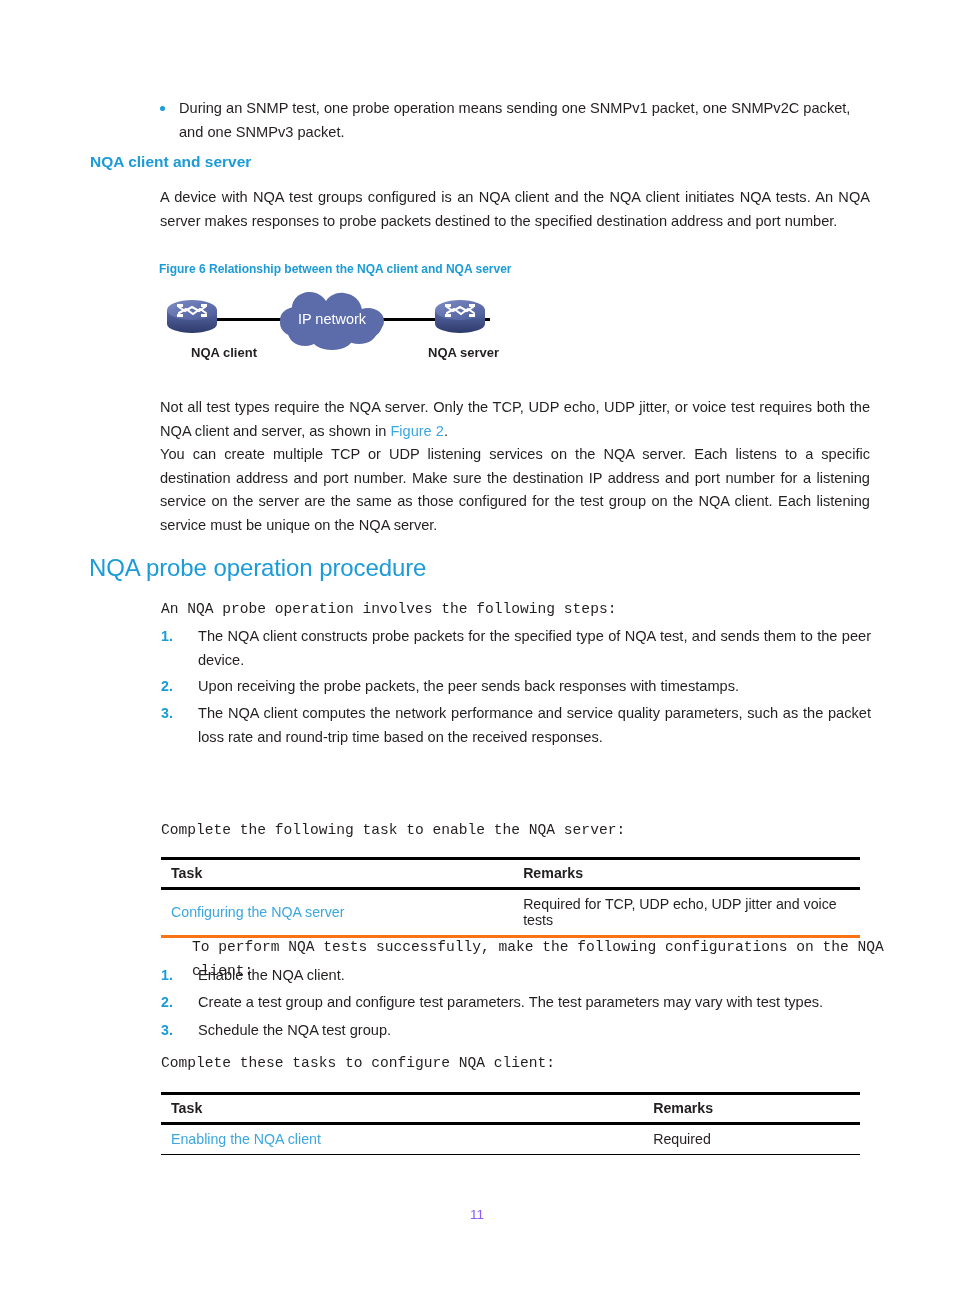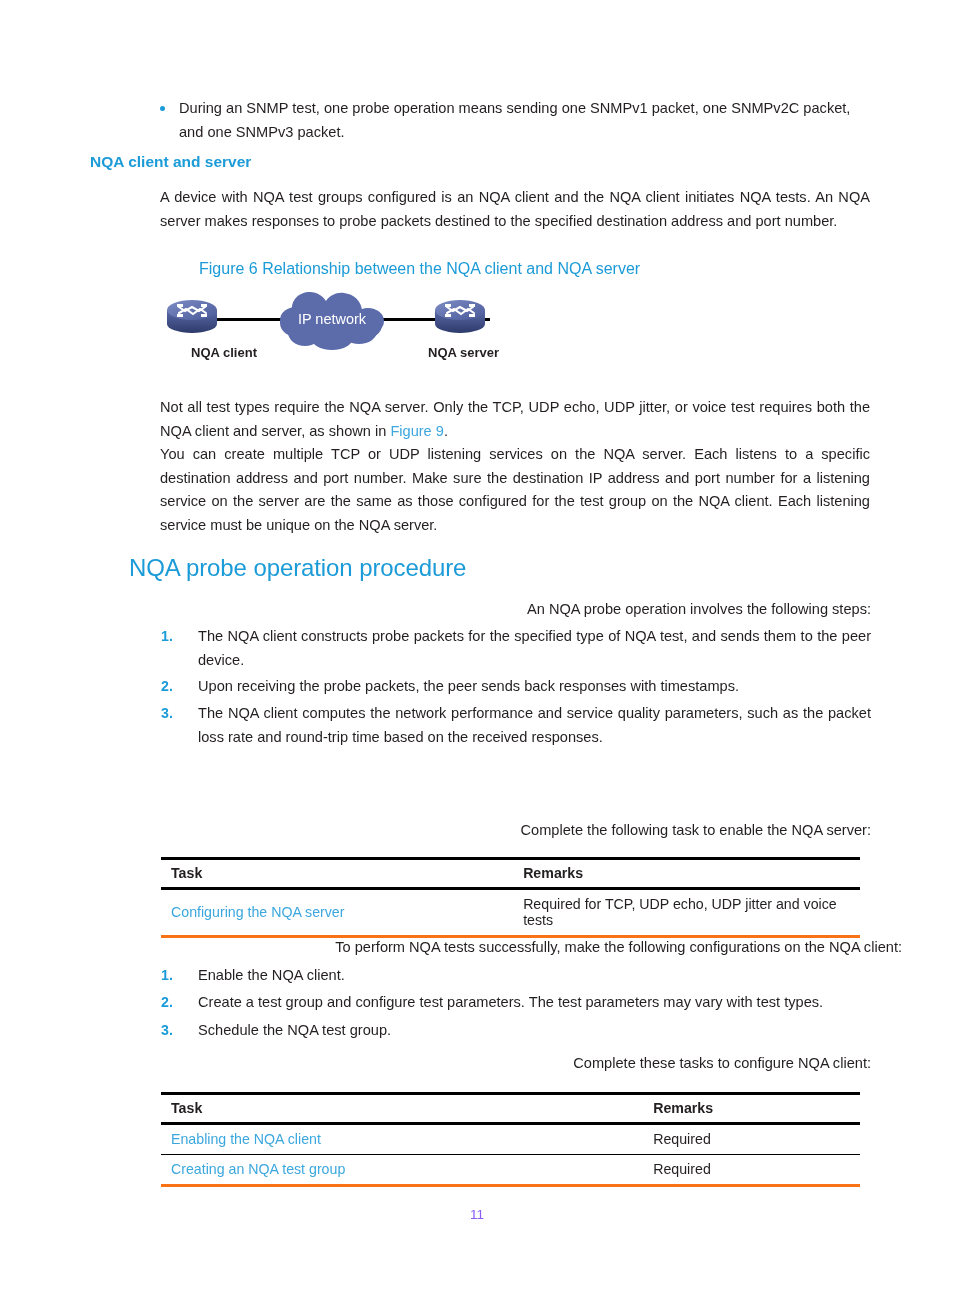--- a/index.html
+++ b/index.html
@@ -25,21 +25,21 @@
 
   
   .para {
     position: absolute;
     font-size: 14.6px;
     line-height: 23.5px;
     color: #231f20;
     text-align: justify;
     text-justify: inter-word;
   }
-  .para.nojust { text-align: right; }
+  .para.nojust { text-align: left; font-family: Liberation Mono, monospace; }
 
   
   .bullet-row {
     position: absolute;
     display: flex;
     align-items: flex-start;
   }
   .bullet-dot {
     width: 19px;
     flex: 0 0 19px;
@@ -101,25 +101,24 @@
   .h3 {
     position: absolute;
     font-size: 15.5px;
     line-height: 20px;
     font-weight: bold;
     color: #1b9bd7;
     margin: 0;
   }
   .figcap {
     position: absolute;
-    font-size: 16px;
+    font-size: 12px;
     line-height: 18px;
-    font-weight: normal;
-    color: #1b9bd7;
-    margin-left: 40px;
+    font-weight: bold;
+    color: #1b9bd7;
   }
 
   .lnk { color: #3ba7de; }
   .lnk-tbl { color: #3ba7de; }
 
   
   .figure {
     position: absolute;
   }
   .router {
@@ -276,25 +275,25 @@
           <polygon points="12,6 18,6 18,9 12,9"></polygon>
           <polygon points="36,6 42,6 42,9 36,9"></polygon>
           <polygon points="12,16 18,16 18,19 12,19"></polygon>
           <polygon points="36,16 42,16 42,19 36,19"></polygon>
         </g>
       </svg>
     </div>
     <div class="dev-label" style="left:268px; top:57px;">NQA server</div>
   </div>
 
-  <div class="para" style="left:160px; top:396px; width:710px;"><span>Not all test types require the NQA server. Only the TCP, UDP echo, UDP jitter, or voice test requires both the NQA client and server, as shown in </span><span class="lnk">Figure 9</span><span>.</span></div>
+  <div class="para" style="left:160px; top:396px; width:710px;"><span>Not all test types require the NQA server. Only the TCP, UDP echo, UDP jitter, or voice test requires both the NQA client and server, as shown in </span><span class="lnk">Figure 2</span><span>.</span></div>
 
   <div class="para" style="left:160px; top:443px; width:710px;">You can create multiple TCP or UDP listening services on the NQA server. Each listens to a specific destination address and port number. Make sure the destination IP address and port number for a listening service on the server are the same as those configured for the test group on the NQA client. Each listening service must be unique on the NQA server.</div>
 
-  <h2 class="h2" style="left:89px; top:553px;margin-left:40px;">NQA probe operation procedure</h2>
+  <h2 class="h2" style="left:89px; top:553px;">NQA probe operation procedure</h2>
 
   <div class="para nojust" style="left:161px; top:598px; width:710px;">An NQA probe operation involves the following steps:</div>
 
   <div class="num-row" style="left:161px; top:625px; width:710px;">
     <span class="num-marker">1.</span>
     <span class="num-text" style="width:673px; text-align:justify;">The NQA client constructs probe packets for the specified type of NQA test, and sends them to the peer device.</span>
   </div>
 
   <div class="num-row" style="left:161px; top:675px; width:710px;">
     <span class="num-marker">2.</span>
@@ -348,22 +347,18 @@
       <tr class="rule-top">
         <th class="hdr-cell" style="width:487px;">Task</th>
         <th class="hdr-cell" style="width:212px;">Remarks</th>
       </tr>
     </thead>
     <tbody>
       <tr>
         <td class="body-cell"><span class="lnk-tbl">Enabling the NQA client</span></td>
         <td class="body-cell">Required</td>
       </tr>
-      <tr class="last">
-        <td class="body-cell"><span class="lnk-tbl">Creating an NQA test group</span></td>
-        <td class="body-cell">Required</td>
-      </tr>
     </tbody>
   </table>
 
   <div class="pagenum" style="left:0px; top:1207px; width:954px;">11</div>
 
 </div>
 
 </body></html>

